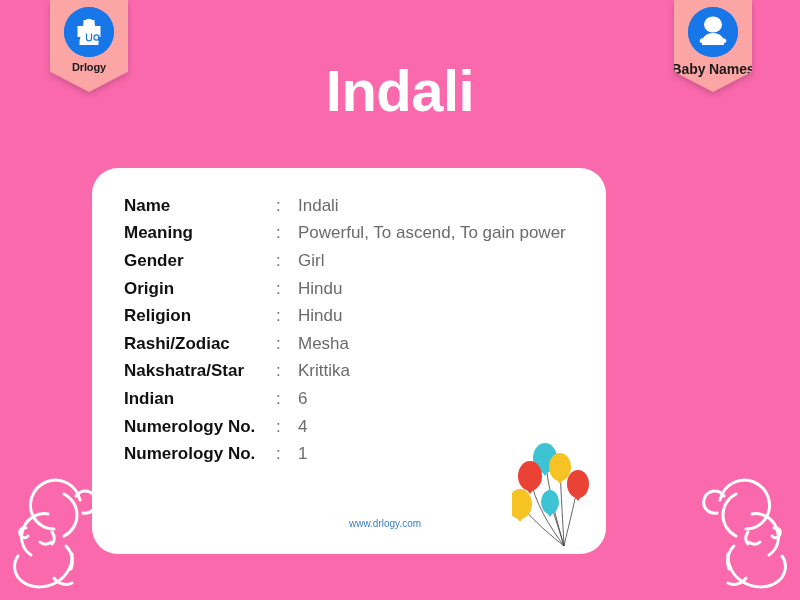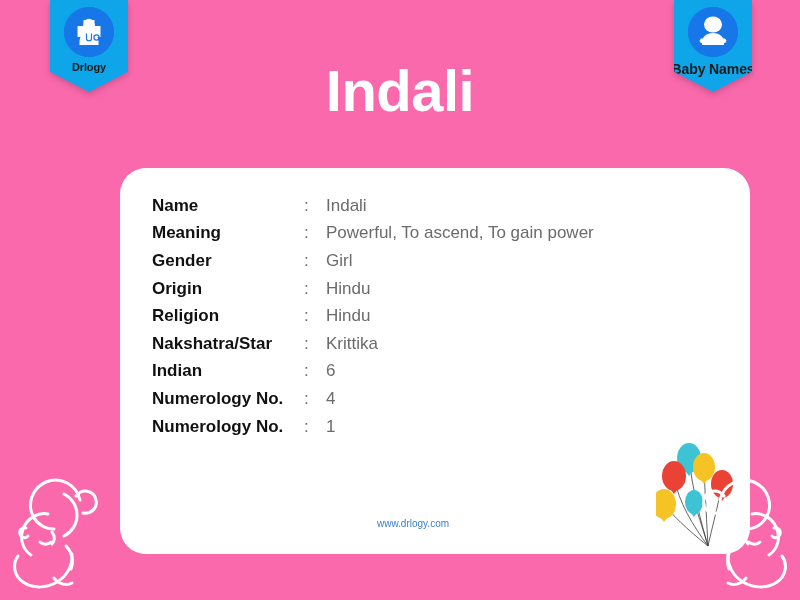--- a/index.html
+++ b/index.html
@@ -19,21 +19,21 @@
   .badge {
     position: absolute;
     top: 0;
     width: 78px;
     filter: drop-shadow(0 3px 3px rgba(0,0,0,0.18));
   }
   .badge-shape {
     position: relative;
     width: 78px;
     height: 92px;
-    background: #0ea5e9;
+    background: #fca5a5;
     -webkit-clip-path: polygon(0 0, 100% 0, 100% 78%, 50% 100%, 0 78%);
     clip-path: polygon(0 0, 100% 0, 100% 78%, 50% 100%, 0 78%);
     display: flex;
     flex-direction: column;
     align-items: center;
     padding-top: 7px;
     box-sizing: border-box;
   }
   .badge-left { left: 50px; }
   .badge-right { left: 674px; }
@@ -64,23 +64,23 @@
     color: #ffffff;
     font-size: 58px;
     font-weight: bold;
     letter-spacing: -0.5px;
     line-height: 1;
   }
 
   
   .card {
     position: absolute;
-    left: 120px;
+    left: 92px;
     top: 168px;
-    width: 630px;
+    width: 514px;
     height: 386px;
     background: #ffffff;
     border-radius: 26px;
     overflow: hidden;
   }
 
   .info-table {
     position: absolute;
     left: 32px;
     top: 24px;
@@ -195,20 +195,25 @@
       </tr>
       <tr>
         <td class="cell-label">Origin</td>
         <td class="cell-colon">:</td>
         <td class="cell-value">Hindu</td>
       </tr>
       <tr>
         <td class="cell-label">Religion</td>
         <td class="cell-colon">:</td>
         <td class="cell-value">Hindu</td>
+      </tr>
+      <tr>
+        <td class="cell-label">Rashi/Zodiac</td>
+        <td class="cell-colon">:</td>
+        <td class="cell-value">Mesha</td>
       </tr>
       <tr>
         <td class="cell-label">Nakshatra/Star</td>
         <td class="cell-colon">:</td>
         <td class="cell-value">Krittika</td>
       </tr>
       <tr>
         <td class="cell-label">Indian</td>
         <td class="cell-colon">:</td>
         <td class="cell-value">6</td>

